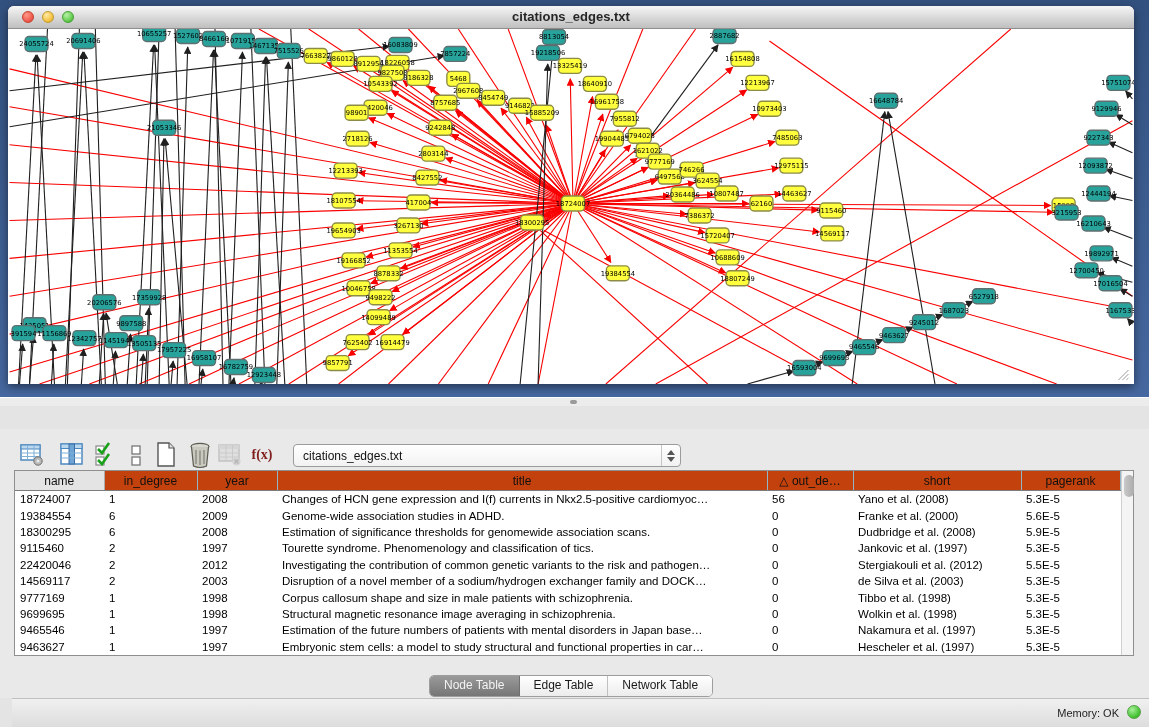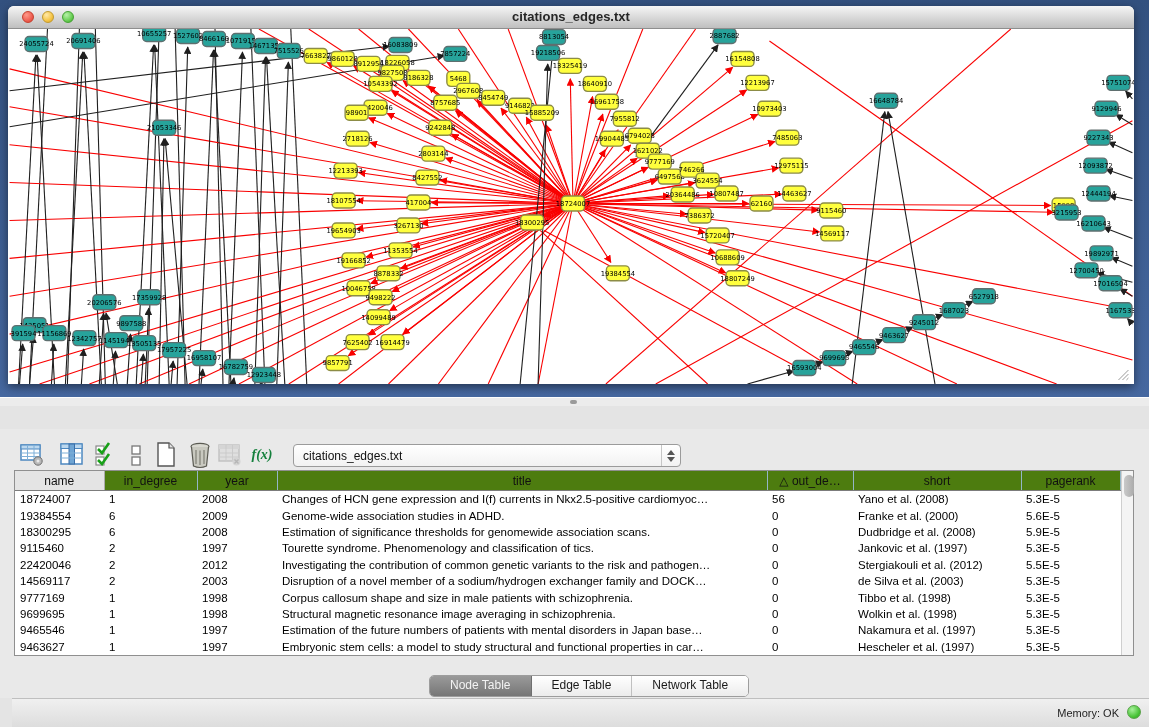--- a/index.html
+++ b/index.html
@@ -29,39 +29,39 @@
   #panel-header{position:absolute;left:0;top:405px;width:1149px;height:24px;background:linear-gradient(#fcfcfc,#d4d4d4);border-bottom:1px solid #a6a6a6;}
   #panel-title{position:absolute;left:10px;top:5px;font-size:12px;color:#1c1c1c;}
   #panel-float{position:absolute;right:36px;top:5px;width:16px;height:14px;cursor:pointer;}
   #panel-close{position:absolute;right:12px;top:5px;width:14px;height:14px;cursor:pointer;}
 
   #panel-main{position:absolute;left:0;top:429px;width:1149px;height:269px;background:#e9e9e9;}
 
   
   #toolbar{position:absolute;left:0;top:10px;width:1149px;height:36px;}
   .tool-btn{position:absolute;top:2px;width:28px;height:28px;display:flex;align-items:center;justify-content:center;}
-  .fx{font-size:14px;font-style:italic;font-weight:bold;font-family:"Liberation Serif",serif;color:#15803d;}
+  .fx{font-size:14px;font-weight:bold;font-family:"Liberation Serif",serif;color:#7f1d1d;}
   #table-selector{position:absolute;left:293px;top:5px;width:388px;height:23px;box-sizing:border-box;background:linear-gradient(#ffffff,#f2f2f2);border:1px solid #9b9b9b;border-radius:4px;display:flex;align-items:center;}
   #table-selector .sel-text{flex:1;padding-left:9px;font-size:12px;color:#111;white-space:nowrap;overflow:hidden;}
   .stepper{width:18px;height:100%;border-left:1px solid #c6c6c6;display:flex;flex-direction:column;align-items:center;justify-content:center;gap:2px;}
   .tri-up{width:0;height:0;border-left:4px solid transparent;border-right:4px solid transparent;border-bottom:5px solid #555;}
   .tri-dn{width:0;height:0;border-left:4px solid transparent;border-right:4px solid transparent;border-top:5px solid #555;}
 
   
   #table-wrap{position:absolute;left:14px;top:41px;width:1120px;height:186px;background:#fff;border:1px solid #8f8f8f;box-sizing:border-box;display:flex;}
   #data-table{border-collapse:collapse;table-layout:fixed;width:1105px;font-size:11.5px;}
-  #data-table th{height:19px;font-weight:normal;font-size:12px;color:#111;background:#4d7c0f;border-right:1px solid #93b6c6;border-bottom:1px solid #7c7c7c;padding:0;white-space:nowrap;overflow:hidden;}
+  #data-table th{height:19px;font-weight:normal;font-size:12px;color:#111;background:#c2410c;border-right:1px solid #93b6c6;border-bottom:1px solid #7c7c7c;padding:0;white-space:nowrap;overflow:hidden;}
   #data-table th:first-child{background:#e4e4e4;border-right:1px solid #ababab;}
   #data-table td{height:16px;padding:0 0 0 5px;white-space:nowrap;overflow:hidden;text-overflow:clip;color:#000;}
   #scrollbar{width:15px;background:#f4f4f4;border-left:1px solid #cfcfcf;position:relative;}
   #scroll-thumb{position:absolute;left:2px;top:4px;width:10px;height:22px;background:linear-gradient(90deg,#c9c9c9,#ababab);border-radius:6px;}
 
   
   #tab-strip{position:absolute;left:429px;top:246px;height:20px;display:flex;border:1px solid #9d9d9d;border-radius:5px;overflow:hidden;background:#fff;box-shadow:inset 0 1px 0 #fff;}
-  .tab{padding:0 20px;font-size:12px;line-height:19px;color:#1a1a1a;border-right:1px solid #c0c0c0;background:linear-gradient(#ffffff,#ececec);cursor:pointer;}
+  .tab{padding:0 14px;font-size:12px;line-height:19px;color:#1a1a1a;border-right:1px solid #c0c0c0;background:linear-gradient(#ffffff,#ececec);cursor:pointer;}
   .tab:last-child{border-right:none;}
   .tab.selected{background:linear-gradient(#9a9a9a,#767676);color:#f3f3f3;border-right:1px solid #6f6f6f;}
 
   
   #status-bar{position:absolute;left:12px;top:698px;width:1149px;height:29px;background:linear-gradient(#f0f0f0,#dcdcdc);border-top:1px solid #bfbfbf;}
   #memory-label{position:absolute;right:42px;top:8px;font-size:11px;color:#1e1e1e;}
   #memory-dot{position:absolute;right:20px;top:6px;width:14px;height:14px;border-radius:50%;background:radial-gradient(circle at 35% 30%,#a7f09b,#46c234 65%,#2f9c22);border:1px solid #58a148;box-sizing:border-box;}
 </style>
 </head>
 <body>

